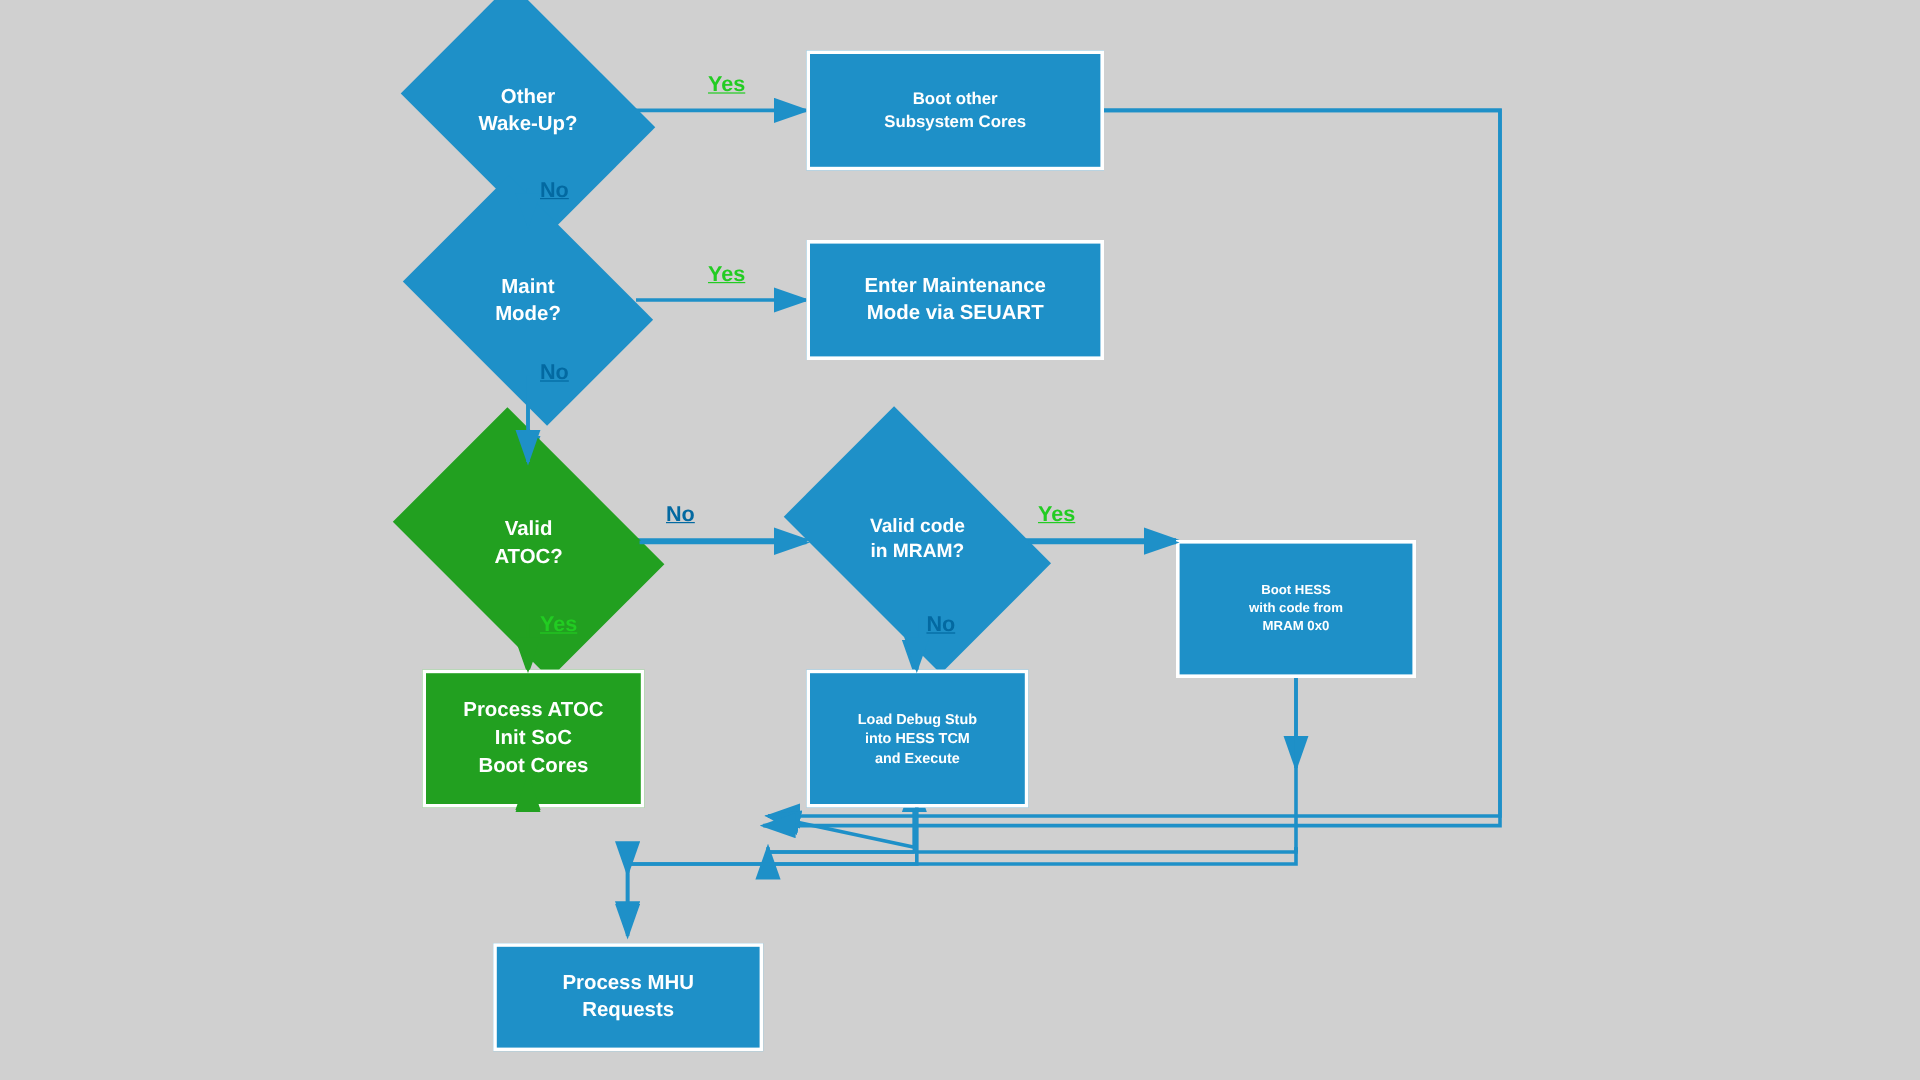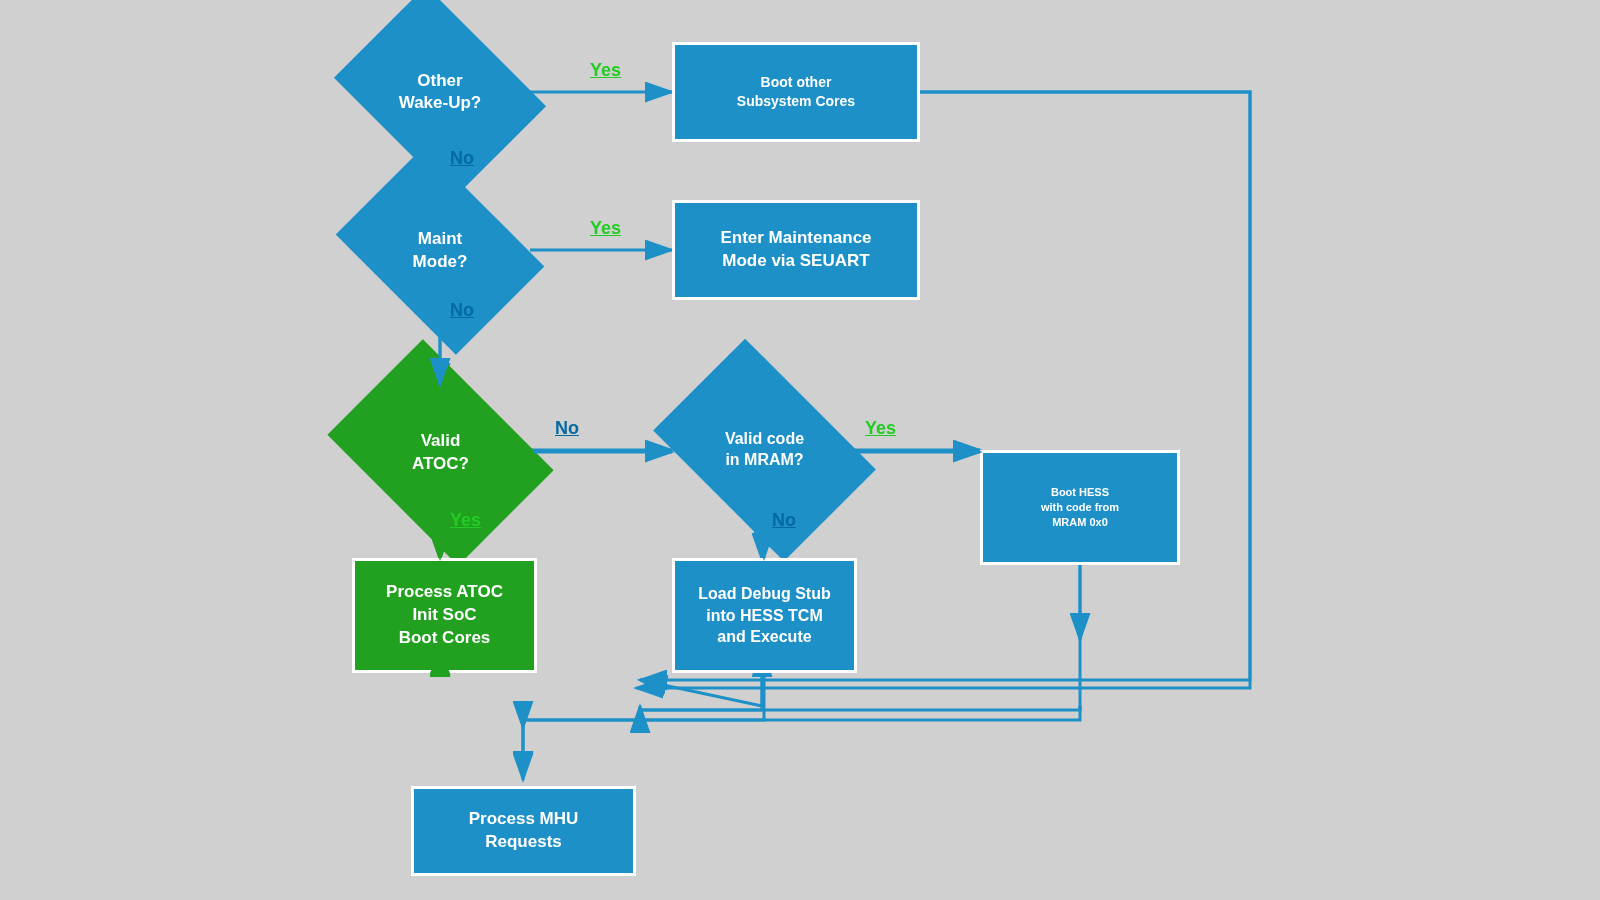--- a/index.html
+++ b/index.html
@@ -173,21 +173,21 @@
 
   <div class="label no" style="left:772px; top:510px;">No</div>
 
   <div class="box green" style="left:336px; top:558px; width:185px; height:115px; border-color:white;margin-left:16px;">
     <span style="white-space:pre-line;">Process ATOC
 Init SoC
 Boot Cores</span>
   </div>
 
   <div class="box blue" style="left:672px; top:558px; width:185px; height:115px;">
-    <span style="white-space:pre-line; font-size:16px;">Load Debug Stub
+    <span style="white-space:pre-line; font-size:12px;">Load Debug Stub
 into HESS TCM
 and Execute</span>
   </div>
 
   <div class="box blue" style="left:980px; top:450px; width:200px; height:115px;">
     <span style="white-space:pre-line; font-size:11px;">Boot HESS
 with code from
 MRAM 0x0</span>
   </div>
 

